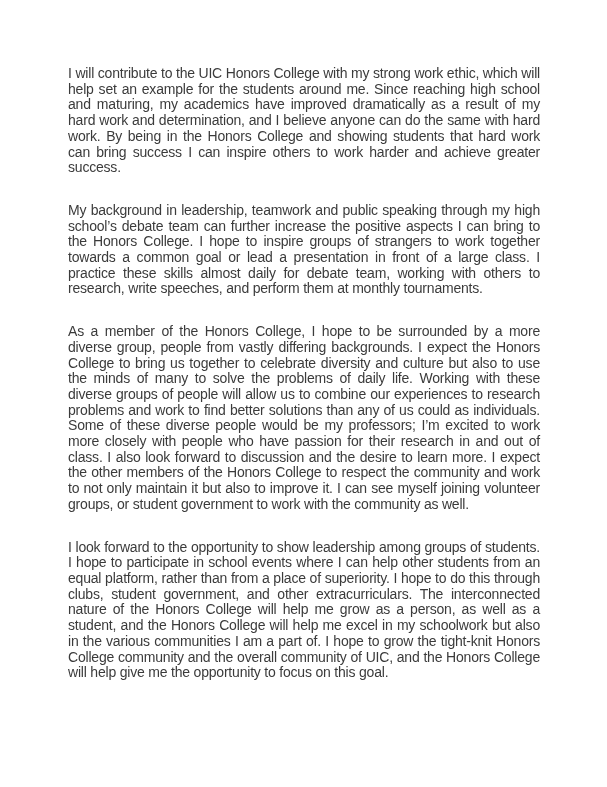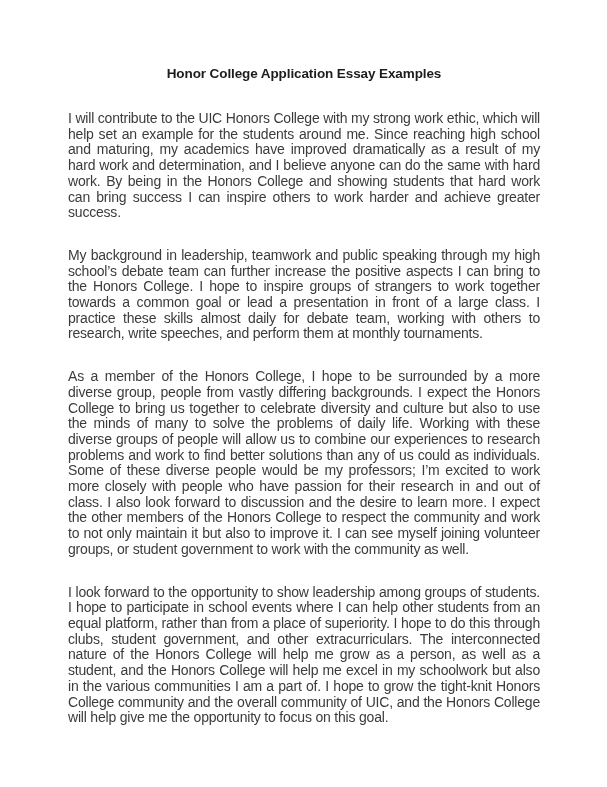--- a/index.html
+++ b/index.html
@@ -33,21 +33,20 @@
     line-height: 15.7px;
     letter-spacing: -0.2px;
     color: #3b3b3b;
     font-weight: 400;
   }
 </style>
 </head>
 <body>
 
 <div class="page">
-  <h1 class="doc-title">Honor College Application Essay Examples</h1>
 
   <p class="essay-paragraph">I will contribute to the UIC Honors College with my strong work ethic, which will help set an example for the students around me. Since reaching high school and maturing, my academics have improved dramatically as a result of my hard work and determination, and I believe anyone can do the same with hard work. By being in the Honors College and showing students that hard work can bring success I can inspire others to work harder and achieve greater success.</p>
 
   <p class="essay-paragraph">My background in leadership, teamwork and public speaking through my high school’s debate team can further increase the positive aspects I can bring to the Honors College. I hope to inspire groups of strangers to work together towards a common goal or lead a presentation in front of a large class. I practice these skills almost daily for debate team, working with others to research, write speeches, and perform them at monthly tournaments.</p>
 
   <p class="essay-paragraph">As a member of the Honors College, I hope to be surrounded by a more diverse group, people from vastly differing backgrounds. I expect the Honors College to bring us together to celebrate diversity and culture but also to use the minds of many to solve the problems of daily life. Working with these diverse groups of people will allow us to combine our experiences to research problems and work to find better solutions than any of us could as individuals. Some of these diverse people would be my professors; I’m excited to work more closely with people who have passion for their research in and out of class. I also look forward to discussion and the desire to learn more. I expect the other members of the Honors College to respect the community and work to not only maintain it but also to improve it. I can see myself joining volunteer groups, or student government to work with the community as well.</p>
 
   <p class="essay-paragraph">I look forward to the opportunity to show leadership among groups of students. I hope to participate in school events where I can help other students from an equal platform, rather than from a place of superiority. I hope to do this through clubs, student government, and other extracurriculars. The interconnected nature of the Honors College will help me grow as a person, as well as a student, and the Honors College will help me excel in my schoolwork but also in the various communities I am a part of. I hope to grow the tight-knit Honors College community and the overall community of UIC, and the Honors College will help give me the opportunity to focus on this goal.</p>
 </div>
 

